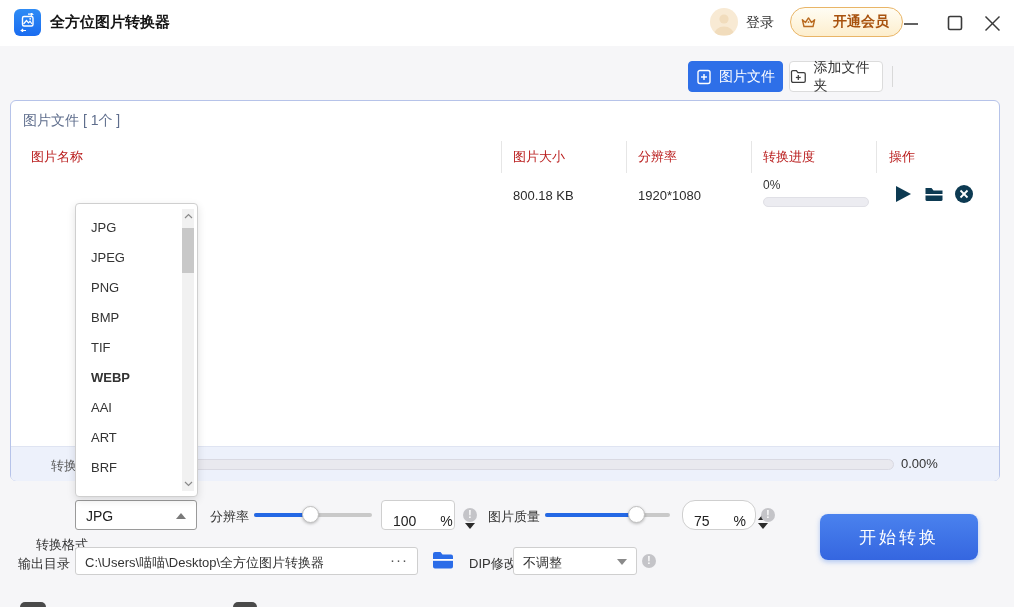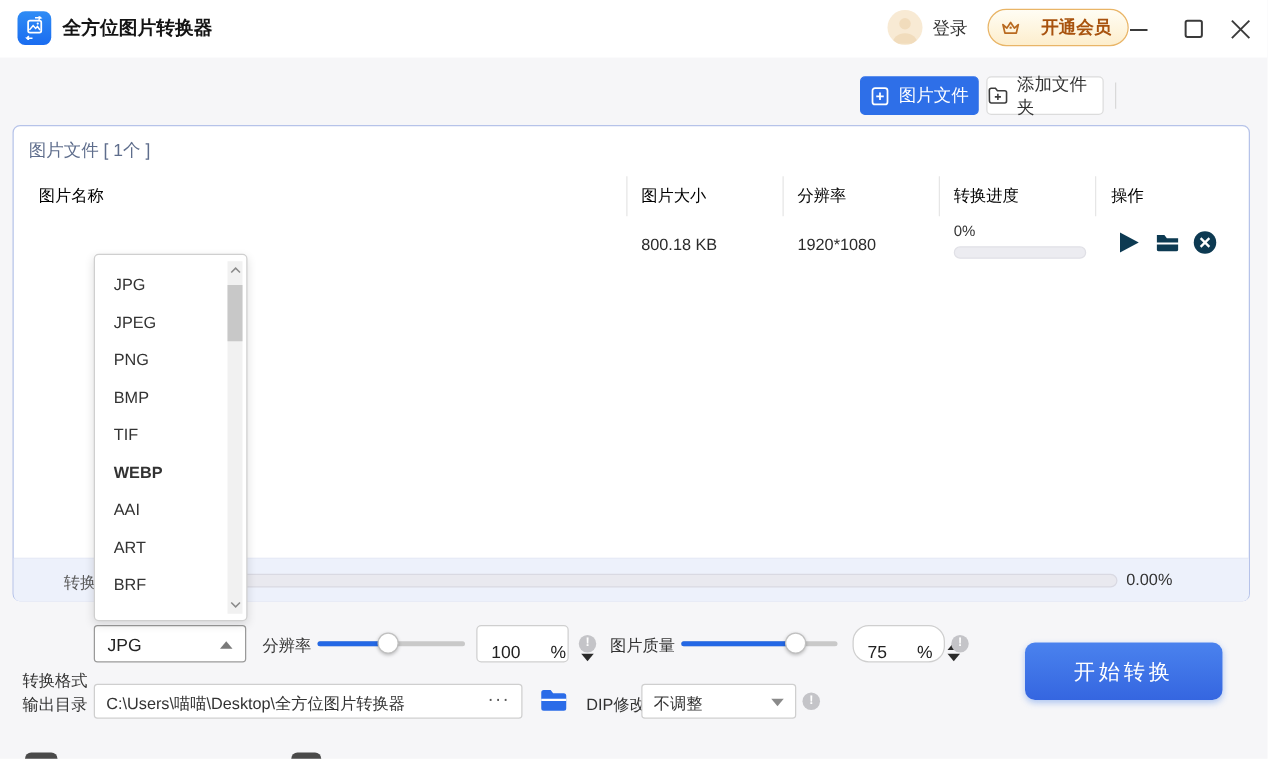--- a/index.html
+++ b/index.html
@@ -26,21 +26,21 @@
          justify-content:center; gap:7px; font-size:14px; cursor:pointer; }
   .btn-primary { background:#2e6fe8; color:#fff; border:1px solid #2e6fe8; }
   .btn-plain { background:#fff; color:#333; border:1px solid #dcdcdc; }
   .tb-divider { position:absolute; left:892px; top:66px; width:1px; height:21px; background:#d9d9d9; }
 
   
   .panel { position:absolute; left:10px; top:100px; width:990px; height:381px; background:#fff;
            border:1px solid #b6c3e9; border-radius:6px; }
   .panel-title { position:absolute; left:12px; top:11px; font-size:14px; color:#5e6d8c; }
   .thead { position:absolute; left:0; top:38px; width:988px; height:36px; }
-  .th { position:absolute; top:9px; font-size:13px; color:#000000; }
+  .th { position:absolute; top:9px; font-size:13px; color:#b91c1c; }
   .th-sep { position:absolute; top:2px; width:1px; height:32px; background:#e6e6e6; }
   .trow { position:absolute; left:0; top:74px; width:988px; height:42px; }
   .td { position:absolute; top:13px; font-size:13px; color:#2b2b2b; }
   .row-prog-label { position:absolute; left:752px; top:3px; font-size:12px; color:#333; }
   .row-prog-bar { position:absolute; left:752px; top:22px; width:106px; height:10px; border-radius:5px;
                   background:#ececf1; border:1px solid #e0e0e6; }
   .op-icon { position:absolute; top:9px; width:20px; height:20px; cursor:pointer; }
 
   .strip { position:absolute; left:0; top:345px; width:988px; height:35px; background:#edf1fb;
            border-top:1px solid #dfe4f2; border-radius:0 0 5px 5px; }
@@ -226,21 +226,21 @@
       </div>
       <div class="dd-thumb"></div>
       <div class="dd-chev" style="bottom:0;">
         <svg width="9" height="6" viewBox="0 0 9 6">
           <polyline points="1,1 4.5,4.5 8,1" fill="none" stroke="#8a8a8a" stroke-width="1.2"></polyline>
         </svg>
       </div>
     </div>
   </div>
 
-  <div class="lbl" style="left:18px; top:508px;margin-top:28px;">转换格式</div>
+  <div class="lbl" style="left:36px; top:508px;margin-top:28px;">转换格式</div>
   <div class="box" style="left:75px; top:500px; width:122px; height:30px;">
     <span style="position:absolute; left:10px; top:7px; font-size:14px; color:#222;">JPG</span>
     <span class="tri-up" style="position:absolute; right:10px; top:12px;"></span>
   </div>
 
   <div class="lbl" style="left:210px; top:508px;">分辨率</div>
   <div class="slider-track" style="left:254px; width:118px;">
     <div class="slider-fill" style="width:56px;"></div>
     <div class="slider-thumb" style="left:48px;"></div>
   </div>

